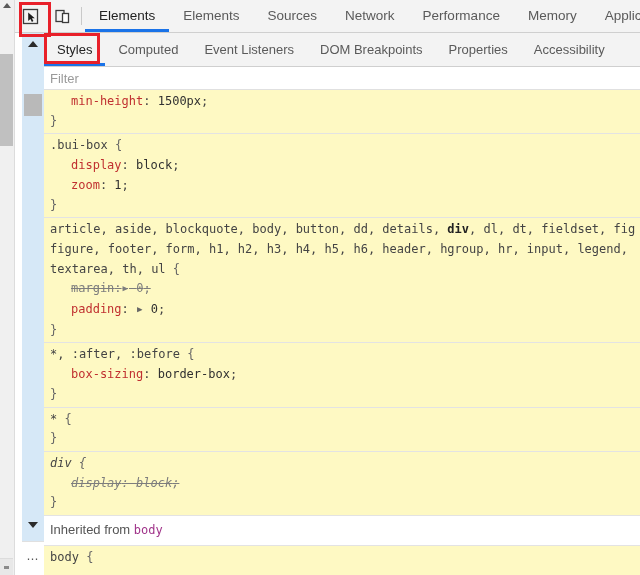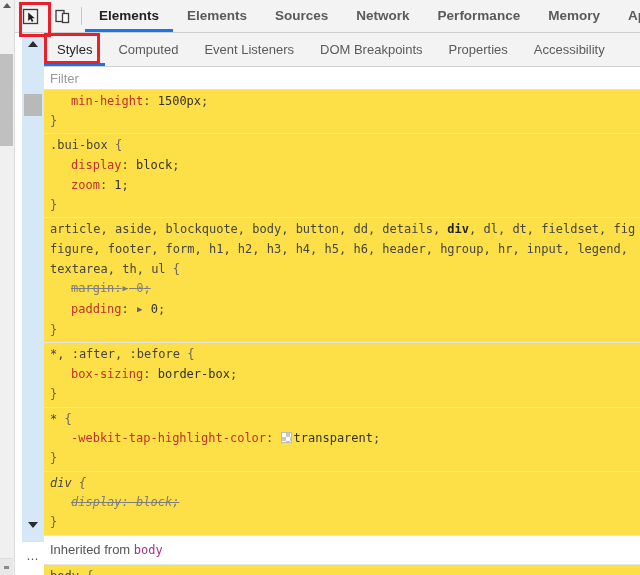--- a/index.html
+++ b/index.html
@@ -88,21 +88,20 @@
     margin: 0 3px;
   }
   .toptab {
     flex: 0 0 auto;
     padding: 0 14px;
     height: 32px;
     line-height: 32px;
     font-size: 13.5px;
     color: #5a5a5a;
     position: relative;
-    font-weight: bold;
   }
   .toptab.active {
     color: #222;
   }
   .toptab.active::after {
     content: "";
     position: absolute;
     left: 0; right: 0; bottom: 0;
     height: 3px;
     background: #1a73e8;
@@ -182,21 +181,21 @@
     font-size: 12px;
     color: #555;
     line-height: 6px;
   }
 
   
   .styles-pane {
     position: absolute;
     left: 44px; top: 67px;
     width: 596px; height: 508px;
-    background: #fde047;
+    background: #fef9c3;
     overflow: hidden;
   }
 
   .filter-bar {
     height: 23px;
     line-height: 23px;
     padding-left: 6px;
     border-bottom: 1px solid #e0e0e0;
     color: #9a9a9a;
     font-size: 13px;
@@ -371,21 +370,20 @@
       </div>
 
       <div class="rule">
         <div><span class="sel">*, :after, :before</span><span class="brace"> {</span></div>
         <div class="decl"><span class="prop">box-sizing</span><span class="punct">: </span><span class="val">border-box</span><span class="punct">;</span></div>
         <div class="brace">}</div>
       </div>
 
       <div class="rule">
         <div><span class="sel">*</span><span class="brace"> {</span></div>
-        <div class="decl"><span class="prop">-webkit-tap-highlight-color</span><span class="punct">: </span><span class="swatch"></span><span class="val">transparent</span><span class="punct">;</span></div>
         <div class="brace">}</div>
       </div>
 
       <div class="rule ua">
         <div><span class="sel">div</span><span class="brace" style="font-style:italic"> {</span></div>
         <div class="decl struck ua-decl"><span class="prop">display</span><span class="punct">: </span><span class="val">block</span><span class="punct">;</span></div>
         <div class="brace">}</div>
       </div>
 
       <div class="inherited-hdr">

